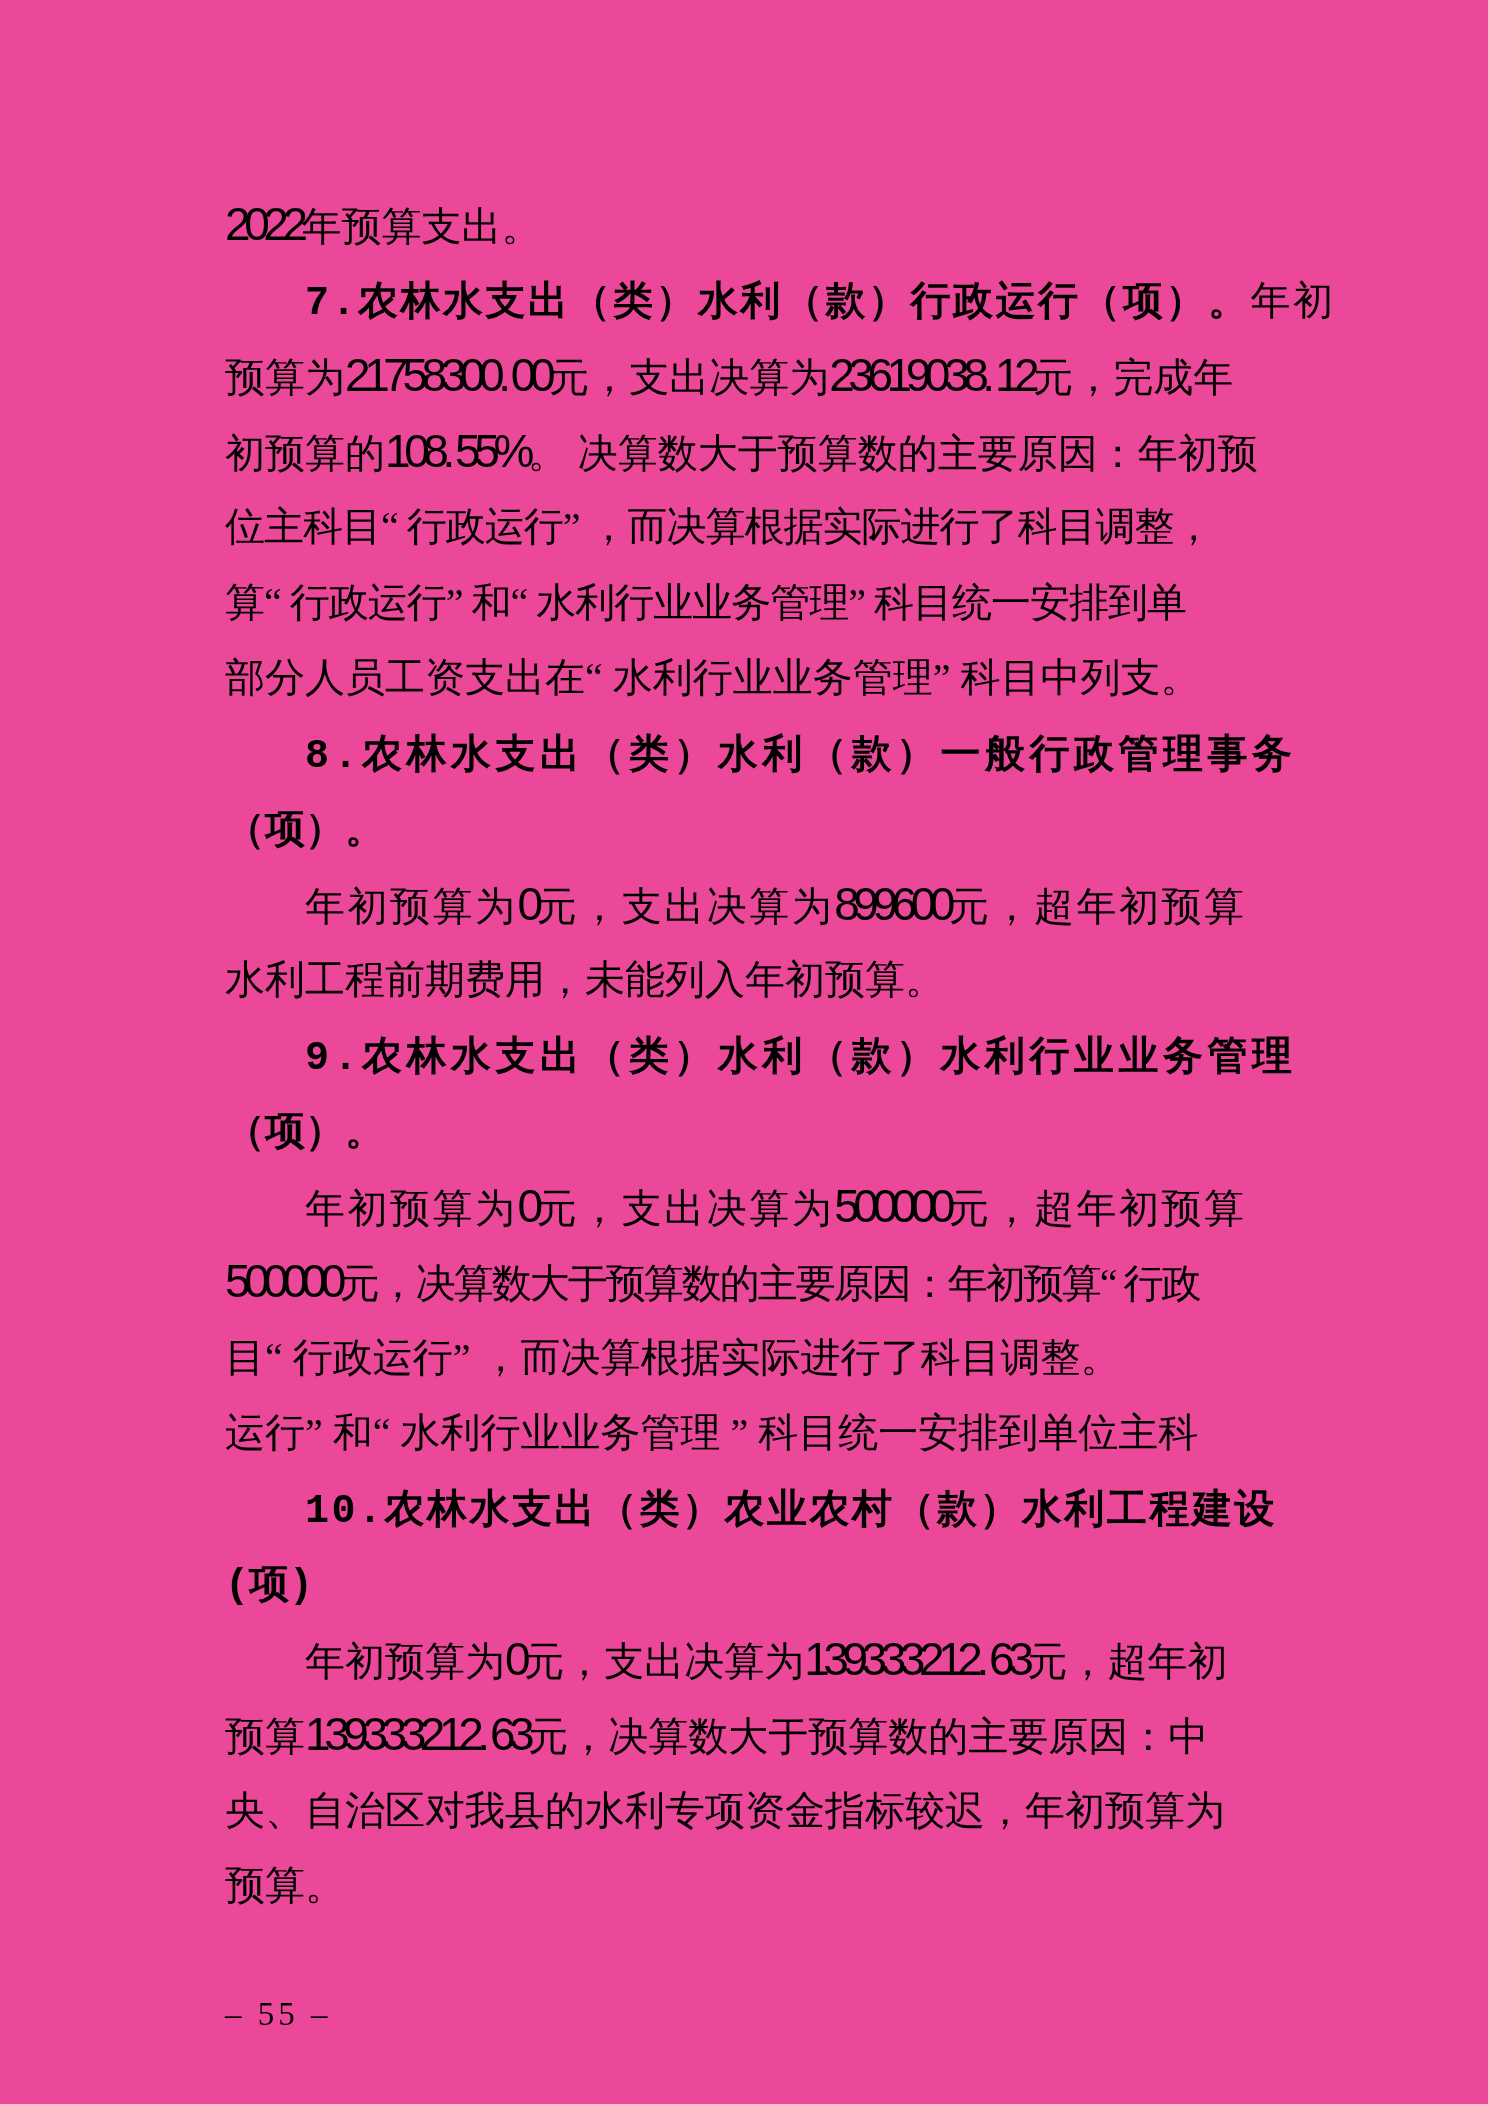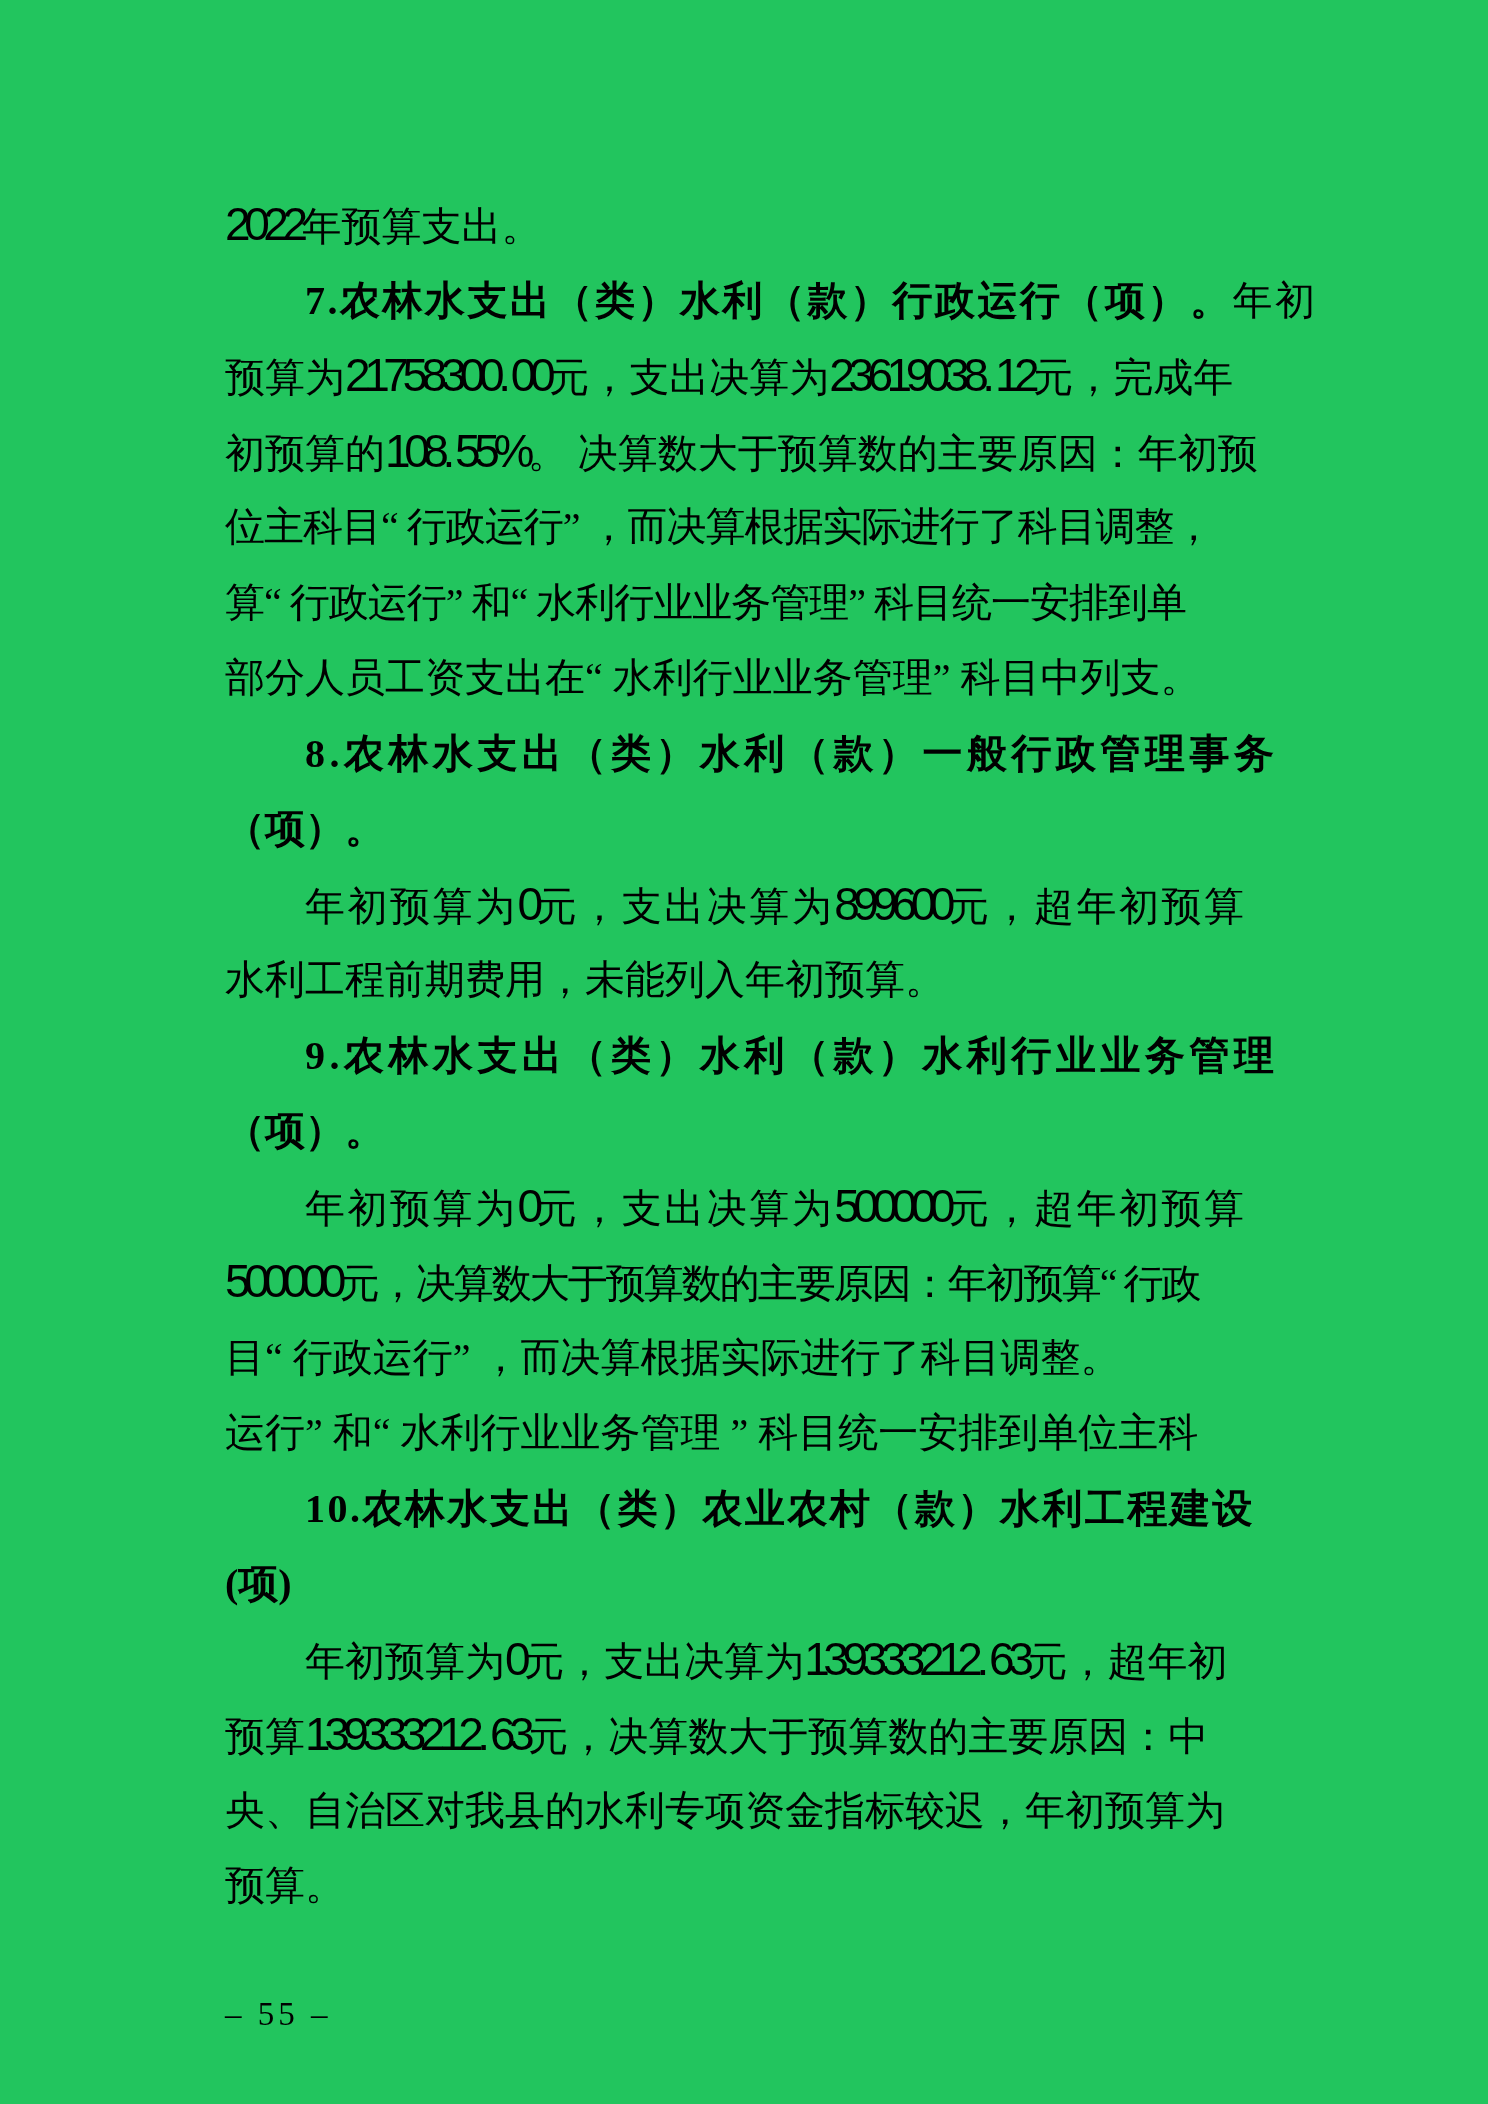--- a/index.html
+++ b/index.html
@@ -2,30 +2,30 @@
 <html><head>
 <meta charset="utf-8">
 <style>
   html,body{margin:0;padding:0;}
   body{
     width:1488px;height:2104px;
     background:#ffffff;color:#000;
     position:relative;overflow:hidden;
     font-family:"Liberation Serif","DejaVu Serif",serif;
   }
-  .page{position:absolute;inset:0;background:#22c55e;}
+  .page{position:absolute;inset:0;background:#ec4899;}
   .text-block{
     position:absolute;left:225px;top:187px;width:1045px;
   }
   .line{
     height:75.5px;line-height:75.5px;
     font-size:40px;white-space:pre;
   }
   .c{font-family:"Liberation Serif","DejaVu Serif",serif;}
-  .b{font-family:Liberation Serif, serif;font-weight:bold;margin-top:9px;}
+  .b{font-family:Liberation Mono, monospace;font-weight:bold;margin-top:9px;}
   .n{
     font-family:"Liberation Sans","DejaVu Sans",sans-serif;
     font-size:46px;letter-spacing:-0.14em;
   }
   .ind{padding-left:80px;}
   .sp1{letter-spacing:2.5px;}
   .sp2{letter-spacing:4.5px;}
   .t1{letter-spacing:-1px;}
   .t2{letter-spacing:-2px;}
   .footer{

